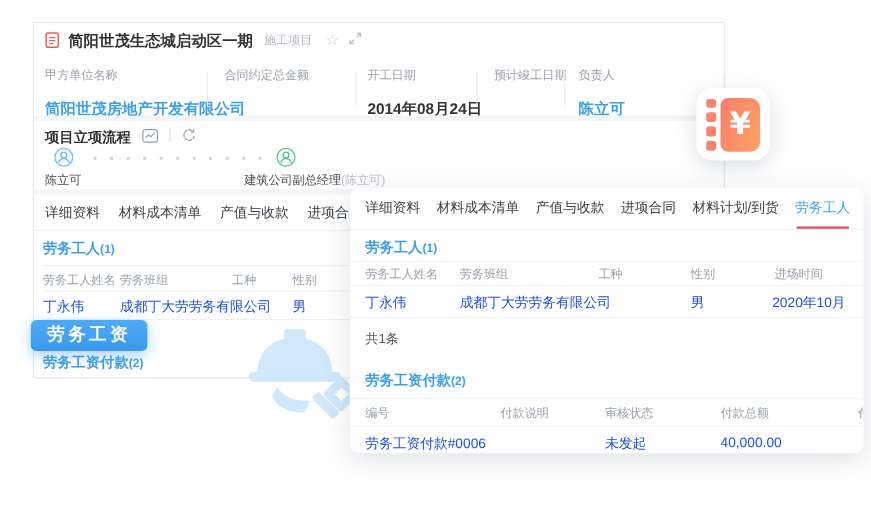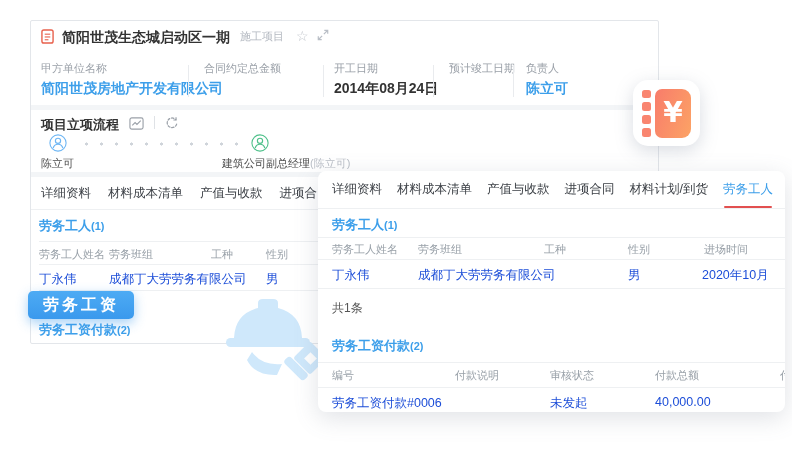--- a/index.html
+++ b/index.html
@@ -10,21 +10,21 @@
   
   #bg-window{left:30px;top:20px;width:627px;height:322px;background:#fff;
              border:1px solid #e3e6ea;border-radius:2px;z-index:1}
   .mw-titlebar{left:10px;top:8px;height:24px;display:flex;align-items:flex-start;gap:8px}
   .mw-title{font-size:14px;font-weight:bold;color:#333;white-space:nowrap}
   .mw-tag{font-size:11px;color:#b3b8c0;margin-left:2px}
   .star{font-size:14px;color:#c3c7cd;line-height:1;margin-left:4px}
   .icon-gray{color:#b9bec6;display:flex;align-items:center}
 
   .f-col{top:40px}
-  .f-label{font-size:11px;color:#9aa0a8;margin-bottom:4px;white-space:nowrap}
+  .f-label{font-size:11px;color:#9aa0a8;margin-bottom:15px;white-space:nowrap}
   .f-value{font-size:14px;font-weight:bold;color:#333;white-space:nowrap;display:flex;align-items:baseline}
   .link{color:#3D9FEA}
   .f-extra{font-size:13px;font-weight:normal;margin-left:12px}
   .vdiv{width:1px;height:32px;background:#e9ebee;top:44px}
   .band{left:0;right:0;height:5px;background:#f3f5f7}
 
   .flow-title{left:10px;top:95px;display:flex;gap:10px;align-items:flex-start}
   .ft-text{font-size:13px;font-weight:bold;color:#333}
   .vline{width:1px;height:13px;background:#dfe2e6}
   .avatar{width:18px;height:18px;display:block}

